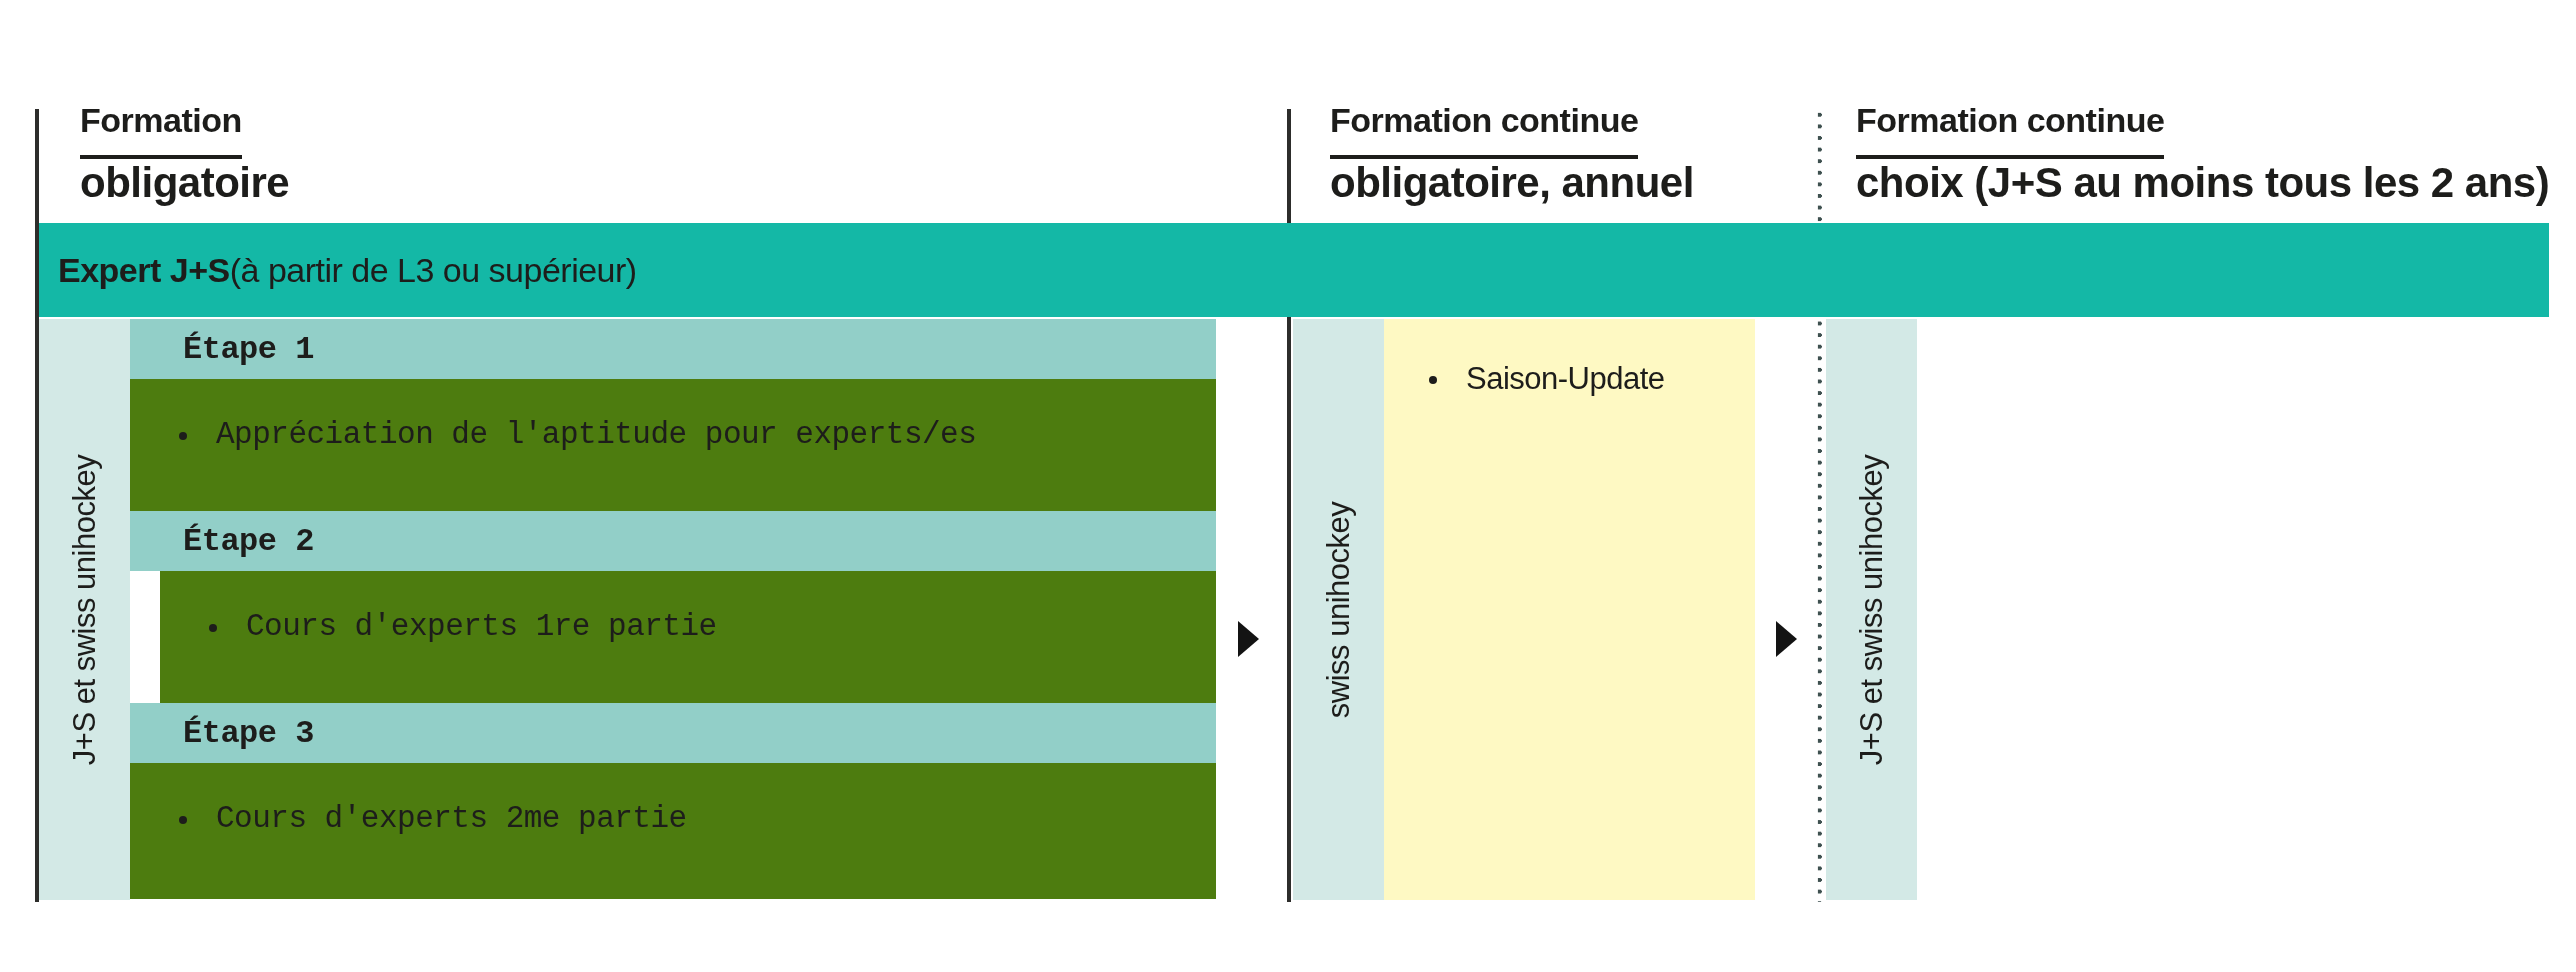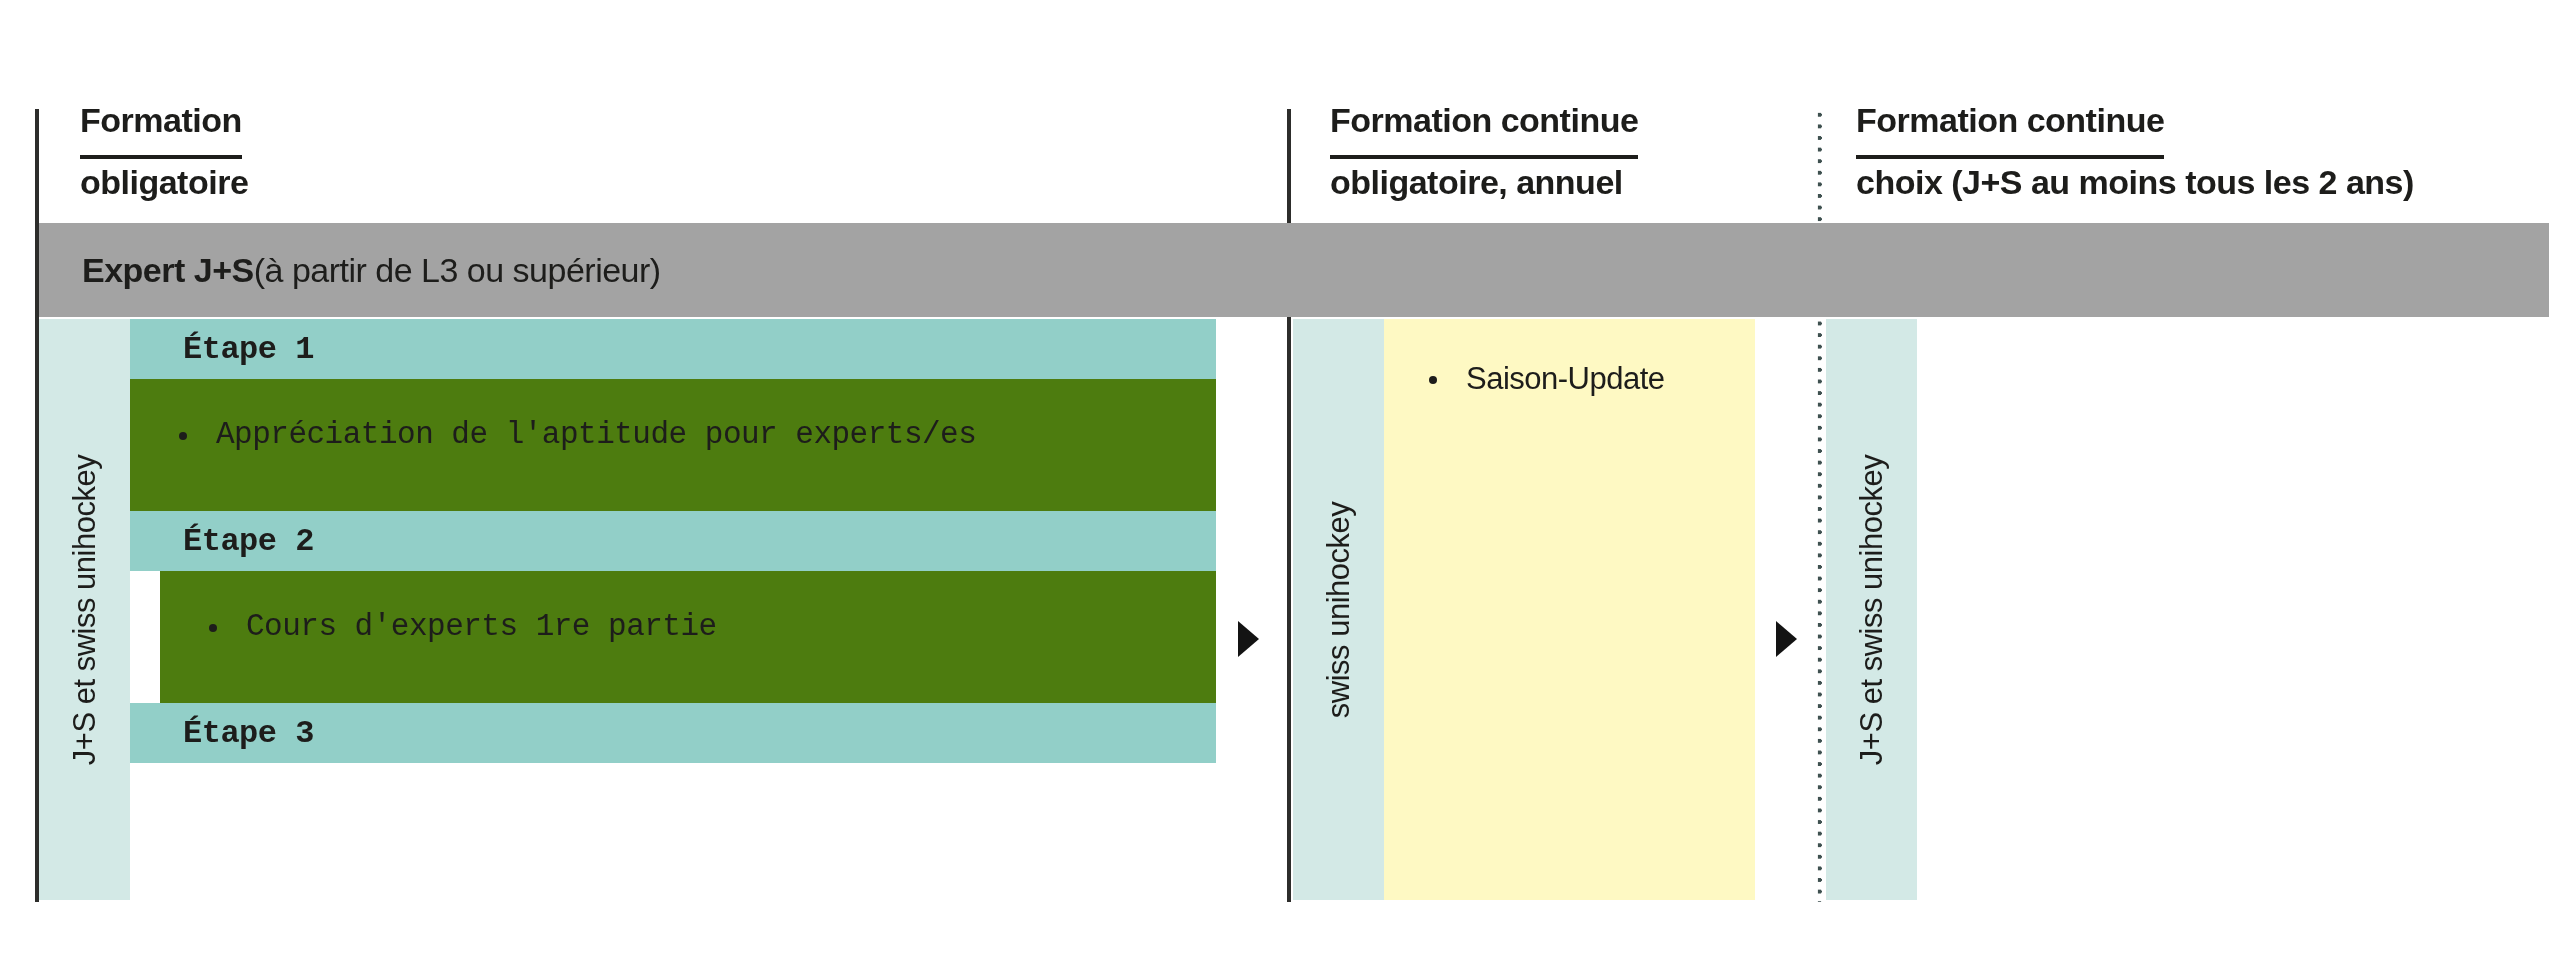--- a/index.html
+++ b/index.html
@@ -18,32 +18,32 @@
   .col-header { position: absolute; top: 103px; }
   .h-line1 {
     display: inline-block;
     font-size: 34px; font-weight: 700; line-height: 35px;
     padding-bottom: 17px;
     border-bottom: 4.7px solid #1d1d1b;
     white-space: nowrap;
   }
   .h-line2 {
     margin-top: 6.3px;
-    font-size: 34px; font-weight: 700; line-height: 35px;
+    font-size: 42px; font-weight: 700; line-height: 35px;
     white-space: nowrap;
   }
 
   
   .banner {
     position: absolute;
     left: 39px; top: 223px;
     width: 2510px; height: 94px;
-    background: #a3a3a3;
+    background: #14b8a6;
     display: flex; align-items: center;
-    padding-left: 43px; box-sizing: border-box;
+    padding-left: 19px; box-sizing: border-box;
     font-size: 34px; line-height: 37px;
     white-space: nowrap;
   }
   .banner .bold { font-weight: 700; }
   .banner .rest { font-weight: 400; }
 
   
   .vline {
     position: absolute; top: 109px; height: 793px; width: 3.7px;
     background: #2d2d2b;
@@ -133,20 +133,24 @@
     <div class="content-row" style="height:132px; padding:34px 21px 0 49px;">
       <span class="dot"></span>
       <span class="b-text">Appréciation de l'aptitude pour experts/es</span>
     </div>
     <div class="step-title" style="height:60px;">Étape 2</div>
     <div class="content-row" style="height:132px; padding:34px 21px 0 49px;margin-left:30px;">
       <span class="dot"></span>
       <span class="b-text">Cours d'experts 1re partie</span>
     </div>
     <div class="step-title" style="height:60px;">Étape 3</div>
+    <div class="content-row" style="height:136px; padding:34px 21px 0 49px;">
+      <span class="dot"></span>
+      <span class="b-text">Cours d'experts 2me partie</span>
+    </div>
   </div>
 
   <div class="arrow" style="left:1238px;"></div>
 
   <div class="sidebar" style="left:1293px;">
     <span class="v-label">swiss unihockey</span>
   </div>
   <div class="content-fill content-row" style="left:1384px; width:371px; padding:38px 16px 0 45px;">
     <span class="dot"></span>
     <span class="b-text">Saison-Update</span>

